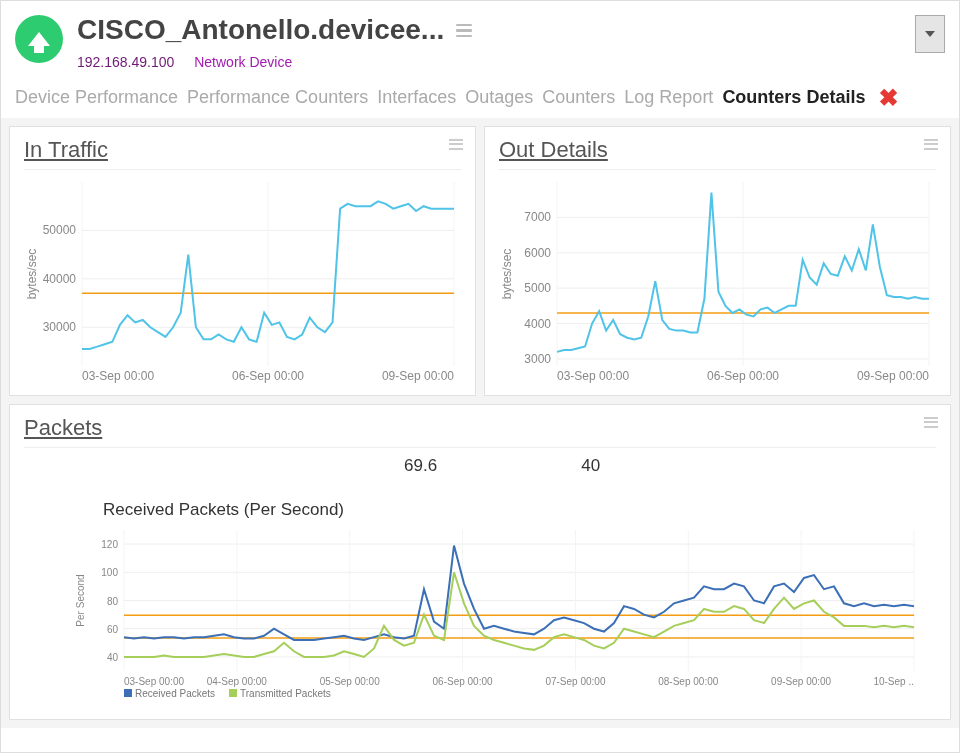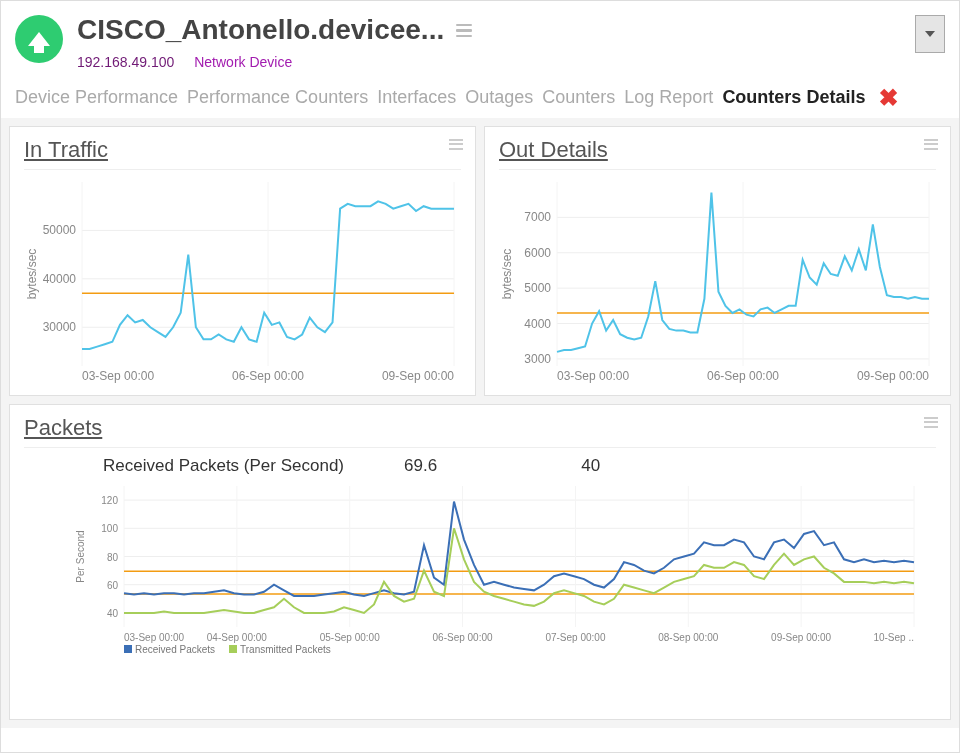--- a/index.html
+++ b/index.html
@@ -143,21 +143,21 @@
     font-size: 16px;
     color: #888;
     margin-bottom: 6px;
   }
   .pkt-row {
     display: grid;
     grid-template-columns: 380px 1fr 1fr 1fr;
     font-size: 17px;
     margin-bottom: 6px;
   }
-  .pkt-row .lbl { text-align: right; padding-right: 60px; color: #333; }
+  .pkt-row .lbl { text-align: right; padding-right: 60px; color: #333; margin-top: 44px; }
   .pkt-row .val { color: #333; font-weight: 400; }
   .legend { font-size: 10px; fill: #777; }
 </style>
 </head>
 <body>
 
 <div class="header">
   <div class="status-circle">
     <div class="arrow-up"></div>
   </div>

